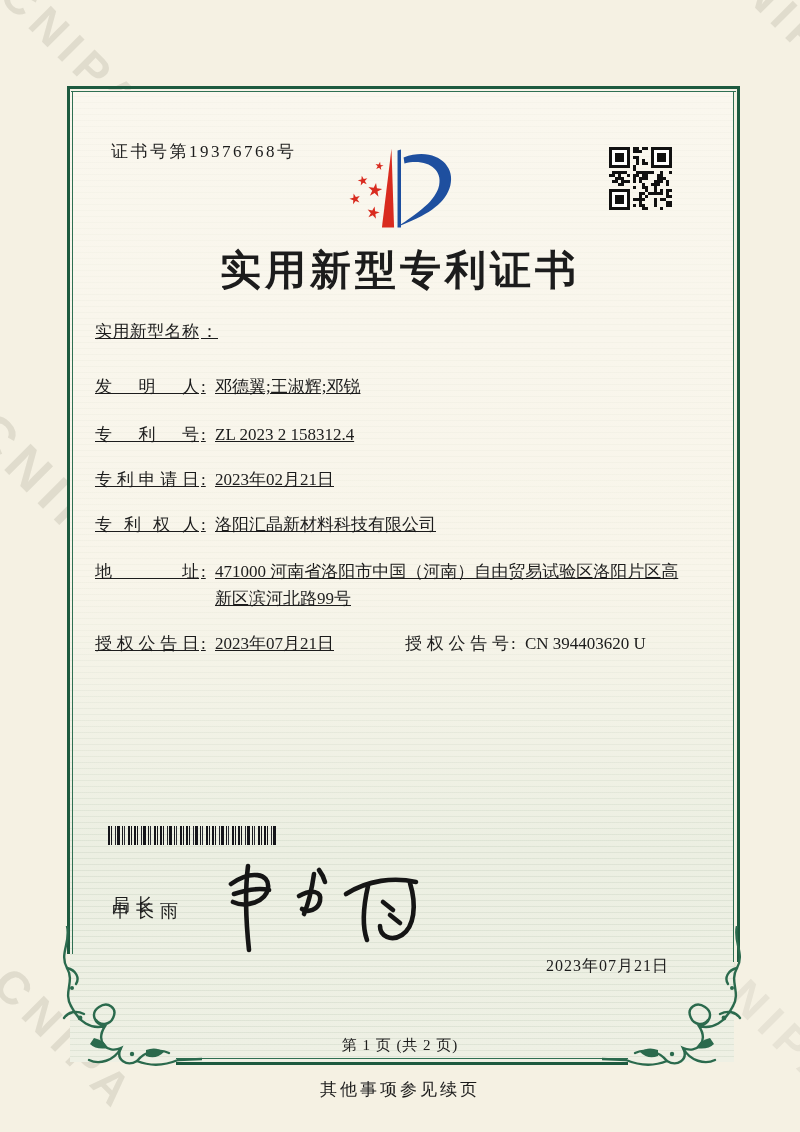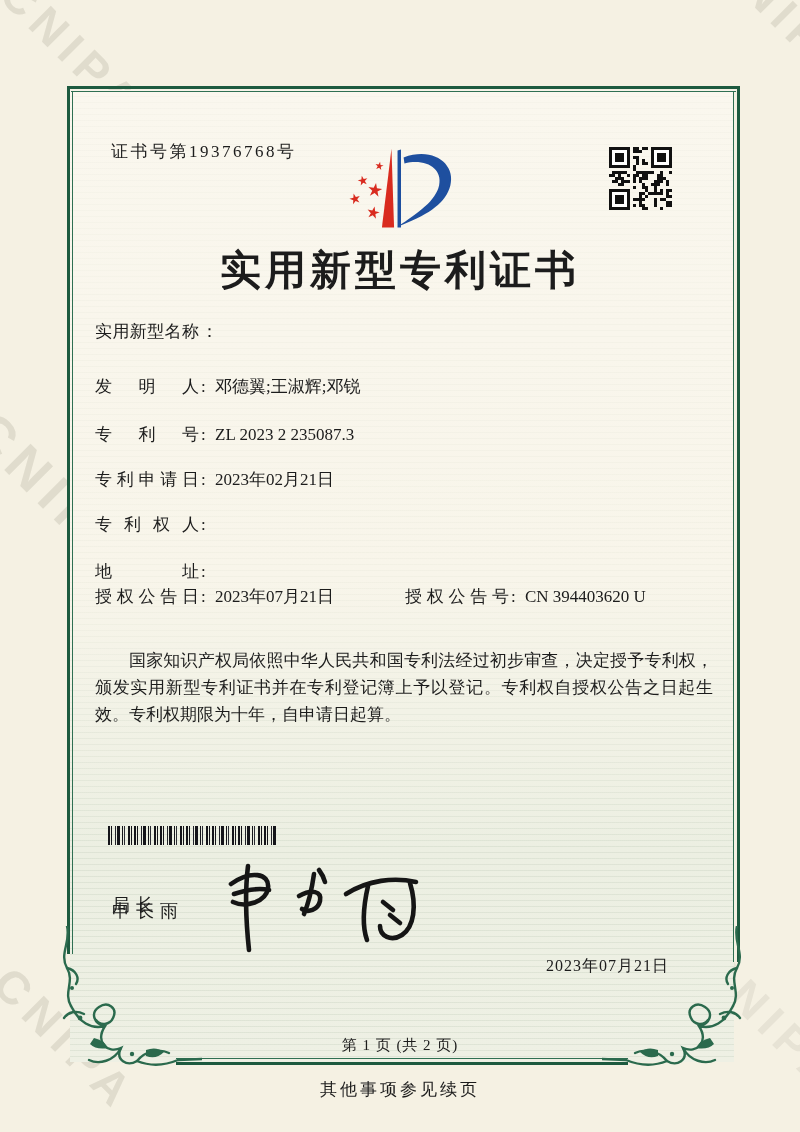--- a/index.html
+++ b/index.html
@@ -40,24 +40,24 @@
   #line-top{left:67px;top:86px;width:673px;}
   #line-left{left:67px;top:86px;height:868px;}
   #line-right{left:737px;top:86px;height:876px;}
   #line-bottom{left:176px;top:1062px;width:452px;}
   .corner-svg{position:absolute;width:152px;height:152px;}
   
   #cert-no{left:111px;top:140px;font-size:17px;letter-spacing:2.5px;}
   #title{left:0;right:0;top:243px;text-align:center;font-size:41px;font-weight:bold;letter-spacing:4px;}
   
   #fields{left:95px;top:320px;width:622px;font-size:17px;}
-  .frow{display:flex;align-items:flex-start;line-height:23px;margin-bottom:22px;}
+  .frow{display:flex;align-items:flex-start;line-height:23px;margin-bottom:22px;text-decoration:underline;}
   .frow.r-name{margin-bottom:32px;}
   .frow.r-inventor{margin-bottom:25px;}
-  .frow.r-address{line-height:27px;margin-bottom:0;}
+  .frow.r-address{line-height:27px;margin-bottom:20px;}
   .flabel{display:inline-block;width:104px;text-align:justify;text-align-last:justify;flex:none;}
   .fcolon{flex:none;width:14px;margin-left:2px;}
   .fvalue{max-width:478px;}
   .grant-wrap{position:relative;width:100%;display:flex;}
   .grant-second{position:absolute;left:310px;top:0;display:flex;}
   
   #paragraphs{left:95px;top:647px;width:618px;font-size:17px;line-height:27px;text-align:justify;}
   #paragraphs p{margin:0 0 1px 0;text-indent:2em;}
   
   #barcode{
@@ -281,49 +281,50 @@
       <span class="fcolon">：</span>
   </div>
   <div class="frow r-inventor">
     <span class="flabel">发明人</span>
       <span class="fcolon">:</span>
     <span class="fvalue">邓德翼;王淑辉;邓锐</span>
   </div>
   <div class="frow">
     <span class="flabel">专利号</span>
       <span class="fcolon">:</span>
-    <span class="fvalue">ZL 2023 2 235087.3</span>
+    <span class="fvalue">ZL 2023 2 158312.4</span>
   </div>
   <div class="frow">
     <span class="flabel">专利申请日</span>
       <span class="fcolon">:</span>
     <span class="fvalue">2023年02月21日</span>
   </div>
   <div class="frow">
     <span class="flabel">专利权人</span>
       <span class="fcolon">:</span>
+    <span class="fvalue">洛阳汇晶新材料科技有限公司</span>
   </div>
   <div class="frow r-address">
     <span class="flabel">地址</span>
       <span class="fcolon">:</span>
+    <span class="fvalue">471000 河南省洛阳市中国（河南）自由贸易试验区洛阳片区高新区滨河北路99号</span>
   </div>
   <div class="frow grant-wrap">
     <span class="flabel">授权公告日</span>
       <span class="fcolon">:</span>
     <span class="fvalue">2023年07月21日</span>
     <span class="grant-second">
       <span class="flabel">授权公告号</span>
         <span class="fcolon">:</span>
       <span class="fvalue">CN 394403620 U</span>
     </span>
   </div>
 </div>
 
 <div id="paragraphs" class="abs">
-  <p>国家知识产权局依照中华人民共和国专利法经过初步审查，决定授予专利权，颁发实用新型专利证书并在专利登记簿上予以登记。专利权自授权公告之日起生效。专利权期限为十年，自申请日起算。</p>
 </div>
 
 <div id="barcode" class="abs"></div>
 
 <div id="sig-title" class="abs">局长</div>
 <div id="sig-name" class="abs">申长雨</div>
 <svg id="signature-svg" class="abs" width="212" height="105" viewBox="0 0 212 105">
   <g fill="none" stroke="#151515" stroke-width="4.6" stroke-linecap="round" stroke-linejoin="round">
     <path d="M30,14 C27,38 28,70 31,98"></path>
     <path d="M13,32 C32,18 52,21 50,36 C48,50 28,56 15,50"></path>

